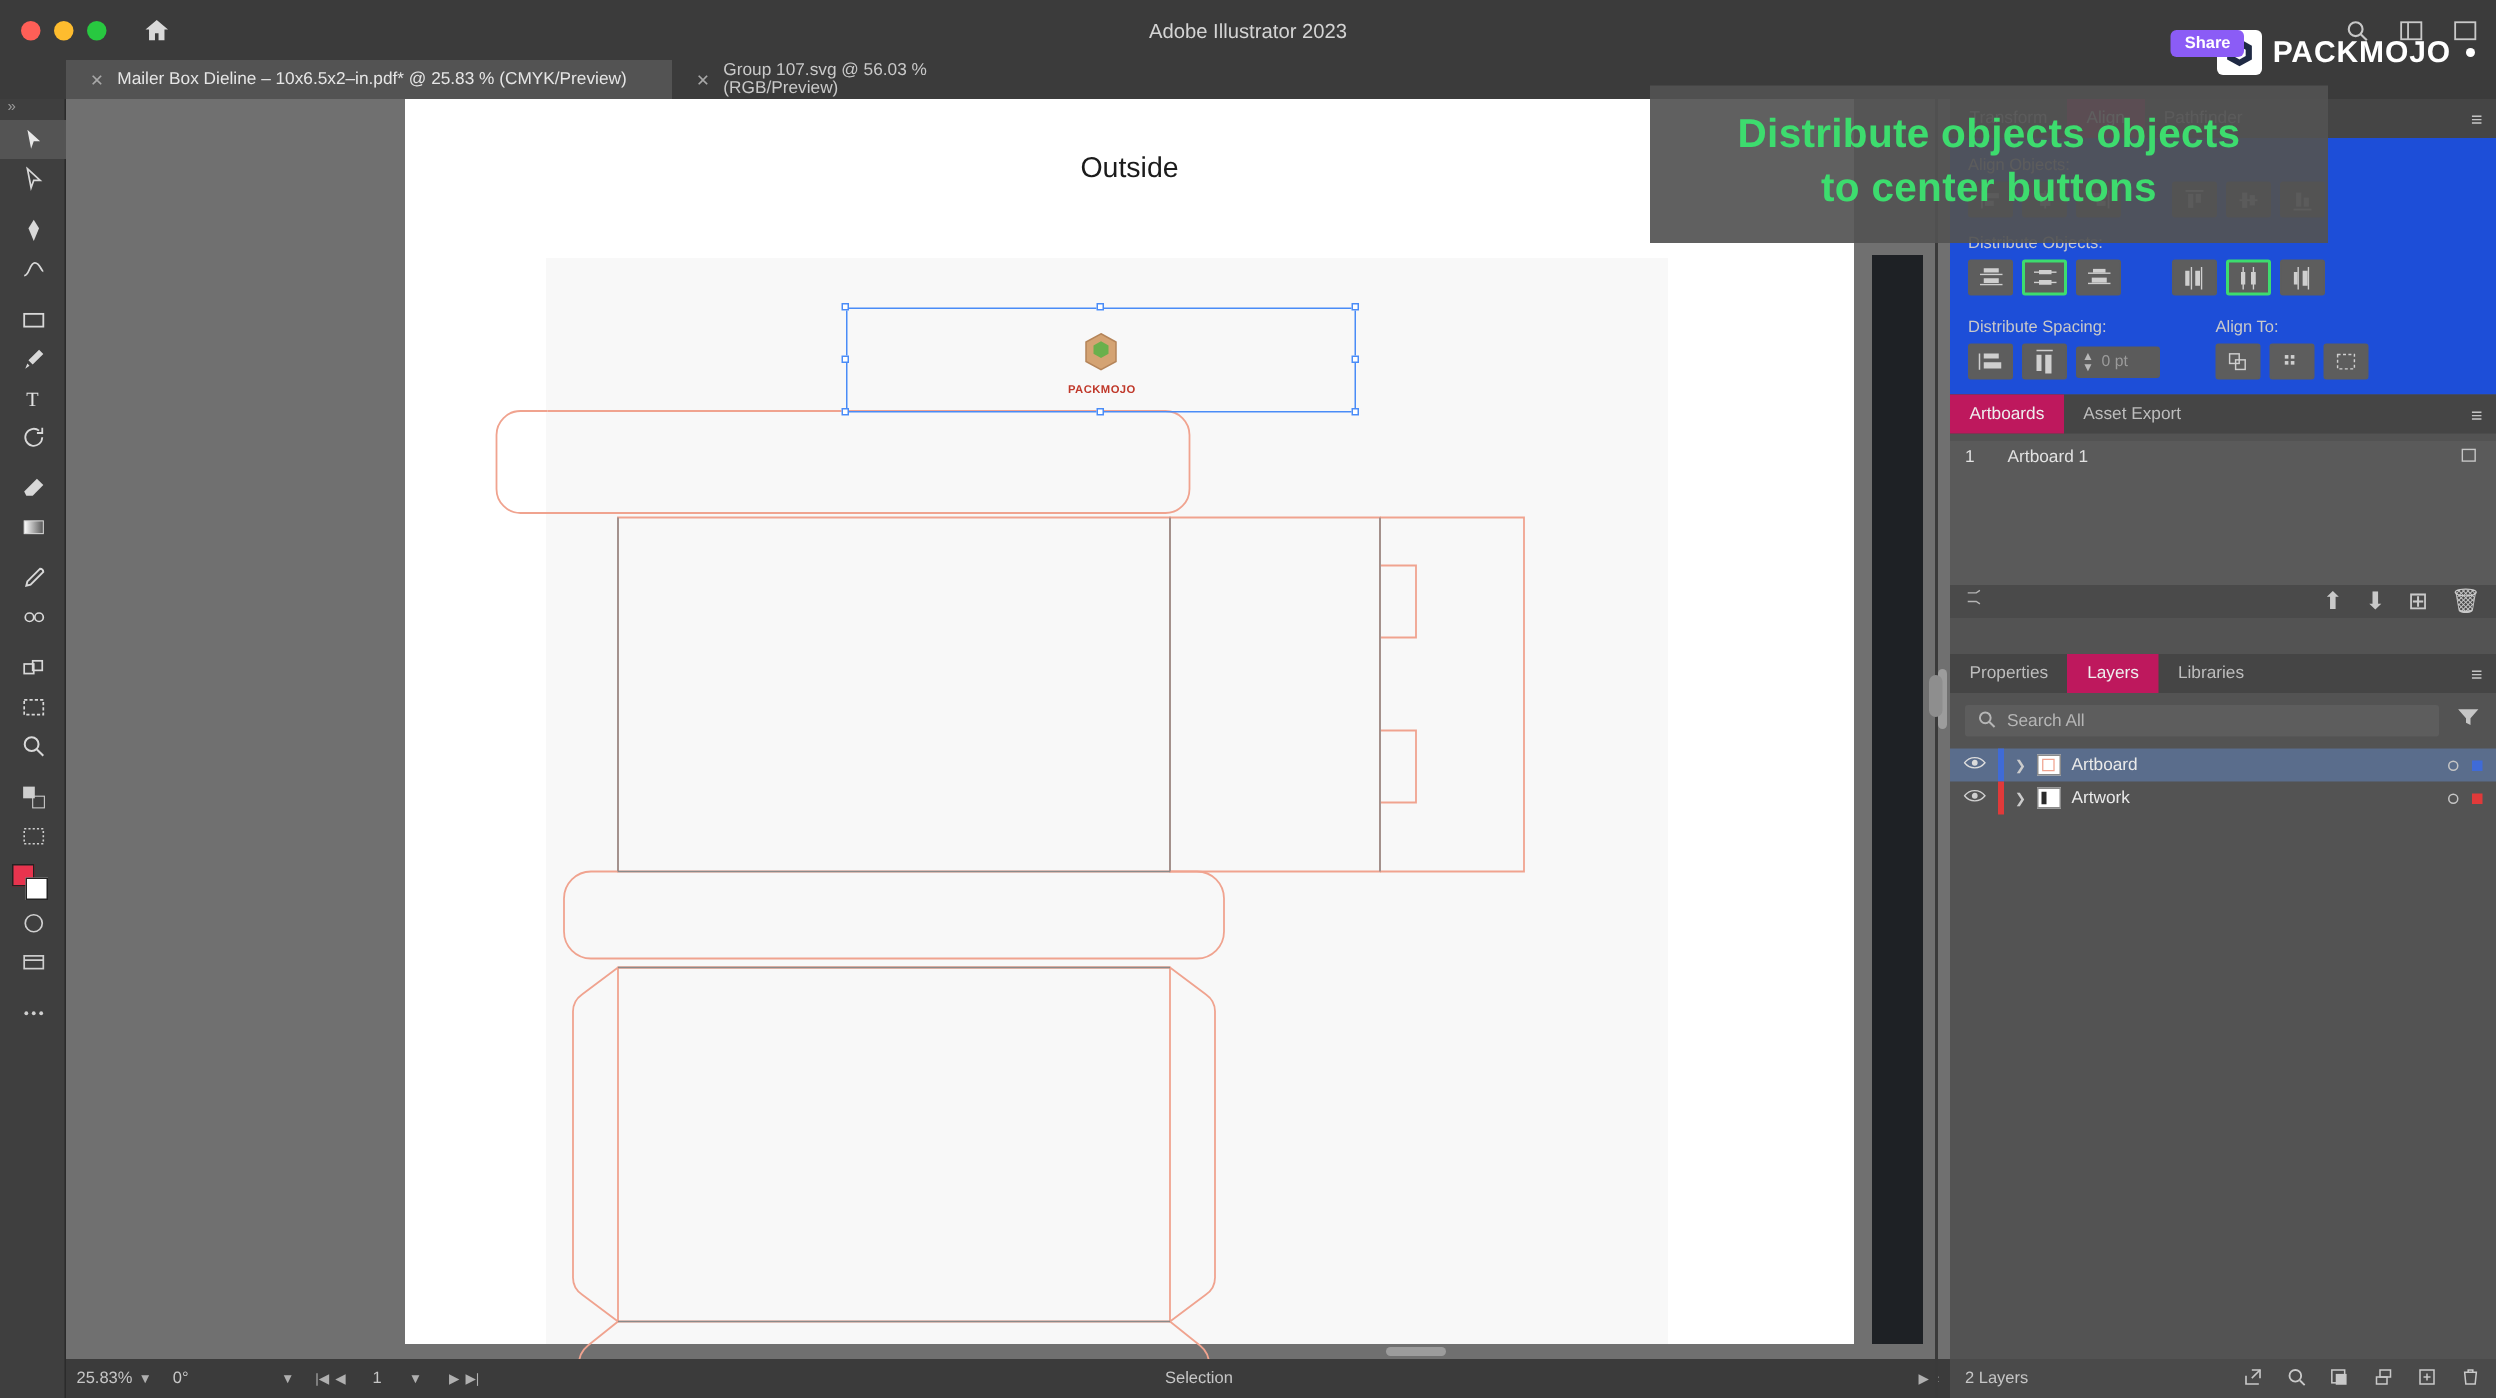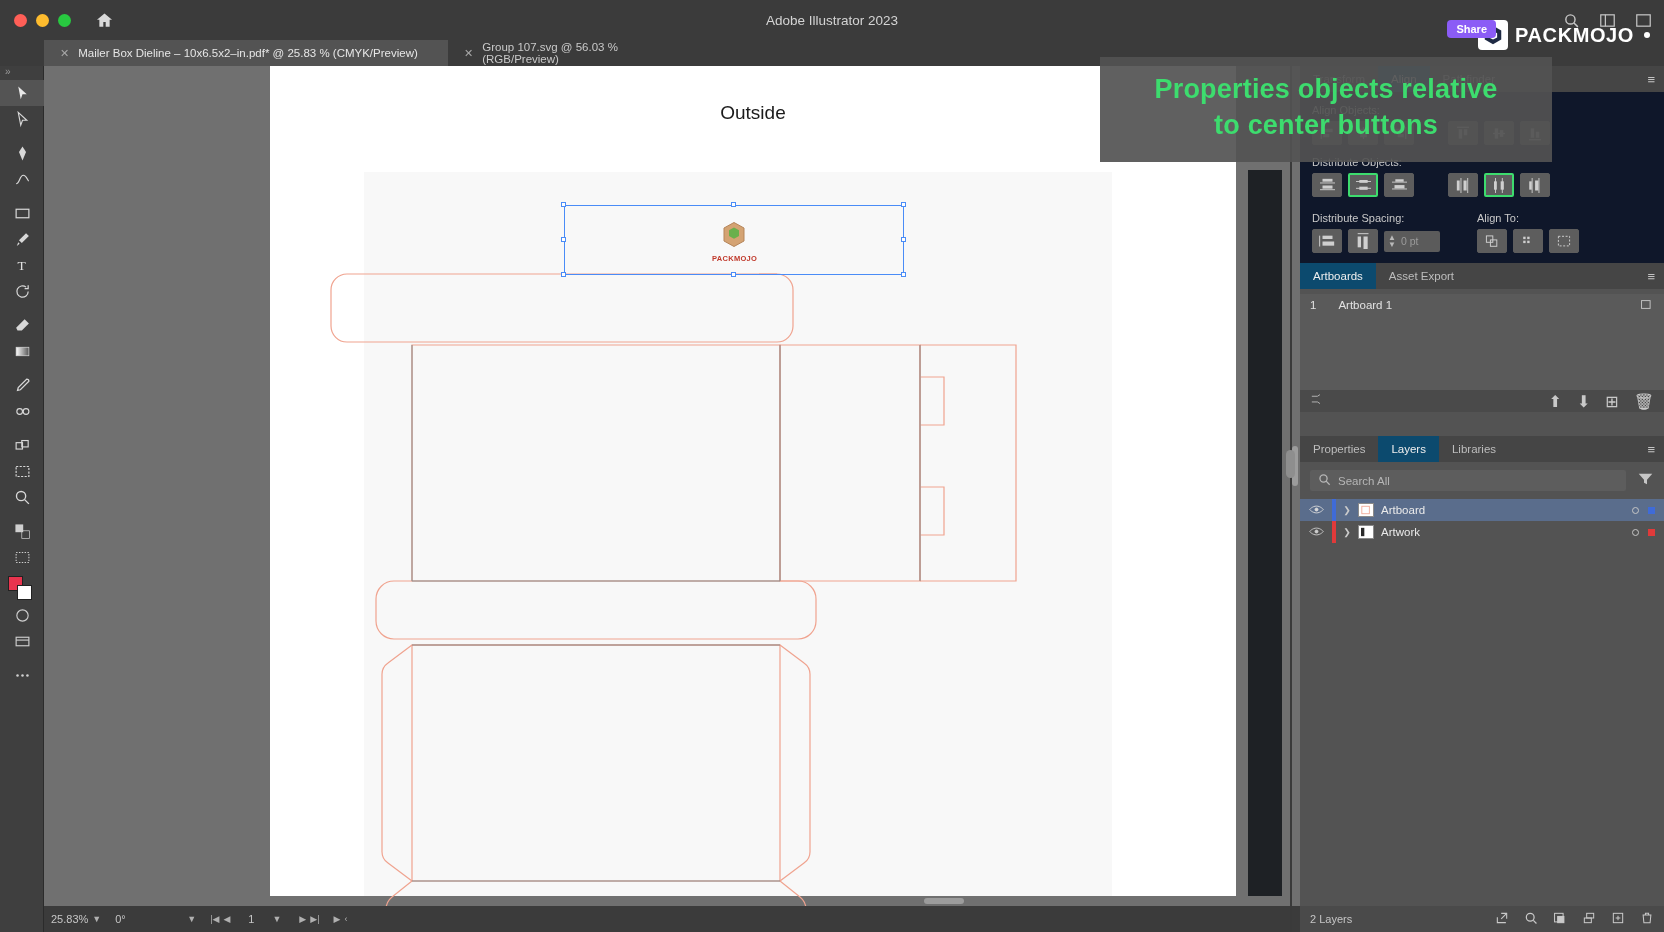--- a/index.html
+++ b/index.html
@@ -77,24 +77,24 @@
   .hscroll { position:absolute; left:880px; bottom:28px; width:40px; height:6px;
      background:#9c9c9c; border-radius:3px; }
   .vscroll { position:absolute; right:2px; top:380px; width:6px; height:40px;
      background:#9c9c9c; border-radius:3px; }
 
   
   .right { position:absolute; left:1300px; top:66px; width:364px; height:866px; background:#535353; }
   .pnl-tabs { display:flex; height:26px; background:#454545; align-items:stretch;
      font-size:11.5px; color:#bdbdbd; }
   .pnl-tab { display:flex; align-items:center; padding:0 13px; }
-  .pnl-tab.active { background:#0c4a6e; color:#eee; }
+  .pnl-tab.active { background:#be185d; color:#eee; }
   .pnl-menu { margin-left:auto; display:flex; align-items:center; padding:0 9px; color:#c3c3c3; font-size:13px;}
 
-  .align-body { background:#0f172a; padding:8px 12px 10px; }
+  .align-body { background:#1d4ed8; padding:8px 12px 10px; }
   .row-label { font-size:11px; color:#c9c9c9; margin:4px 0 5px; }
   .btnrow { display:flex; gap:6px; align-items:center; }
   .abtn { width:30px; height:24px; background:#5d5d5d; border:1px solid #5d5d5d; border-radius:2px;
      display:flex; align-items:center; justify-content:center; }
   .abtn.hi { border:2px solid #3ddc6e; }
   .spacer { width:22px; }
   .num-field { width:56px; height:21px; background:#5b5b5b; border-radius:2px; display:flex;
      align-items:center; color:#9b9b9b; font-size:10.5px; padding-left:17px; position:relative;}
   .stepper { position:absolute; left:4px; top:3px; color:#b9b9b9; font-size:8px; line-height:7px;}
   .cols { display:flex; }
@@ -391,20 +391,21 @@
       <span class="chev" style="margin-left:auto;">▼</span>
     </div>
     <div class="sb-item">
       <span class="chev">|◀</span>
       <span class="chev">◀</span>
       <span style="width:34px;text-align:center;">1</span>
       <span class="chev">▼</span>
       <span class="chev" style="margin-left:14px;">▶</span>
       <span class="chev">▶|</span>
     </div>
+    <div class="sb-sel">Selection</div>
     <div class="sb-item">
       <span class="chev">▶</span>
       <span class="chev">‹</span>
     </div>
   </div>
 
   <div class="vline"></div>
   <div class="panel-grip"></div>
 
   <div class="right">
@@ -694,17 +695,17 @@
         <span>
           <svg viewBox="0 0 18 18" width="14" height="14" fill="none" stroke="#c9c9c9" stroke-width="1.3">
               <path d="M4 5h10l-1 10H5z"></path>
               <path d="M7 5V3h4v2"></path>
             </svg></span>
       </span>
     </div>
   </div>
 
   <div class="callout">
-    <div class="callout-txt">Properties objects relative</div>
+    <div class="callout-txt">Distribute objects objects</div>
     <div class="callout-txt">to center buttons</div>
   </div>
 
 </div>
 
 </body></html>

